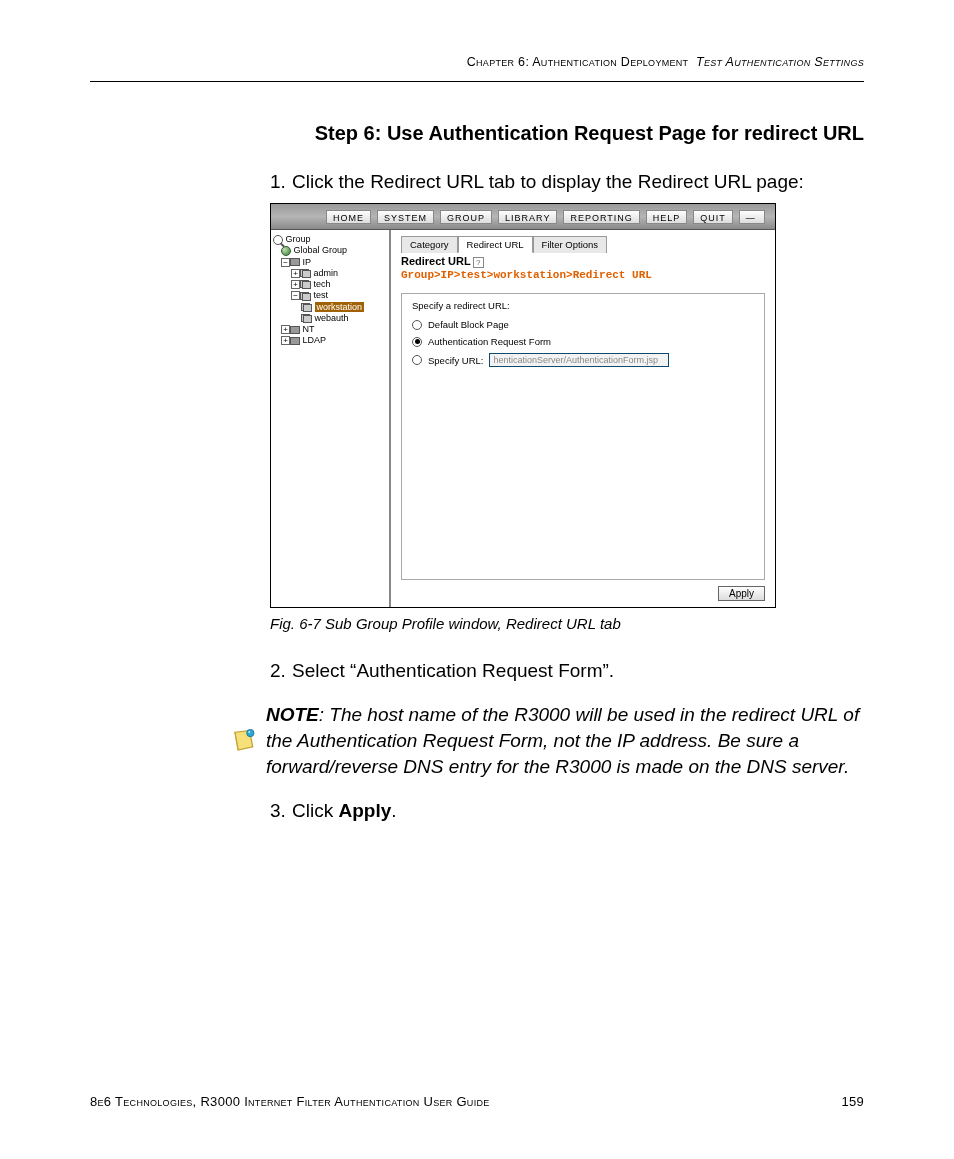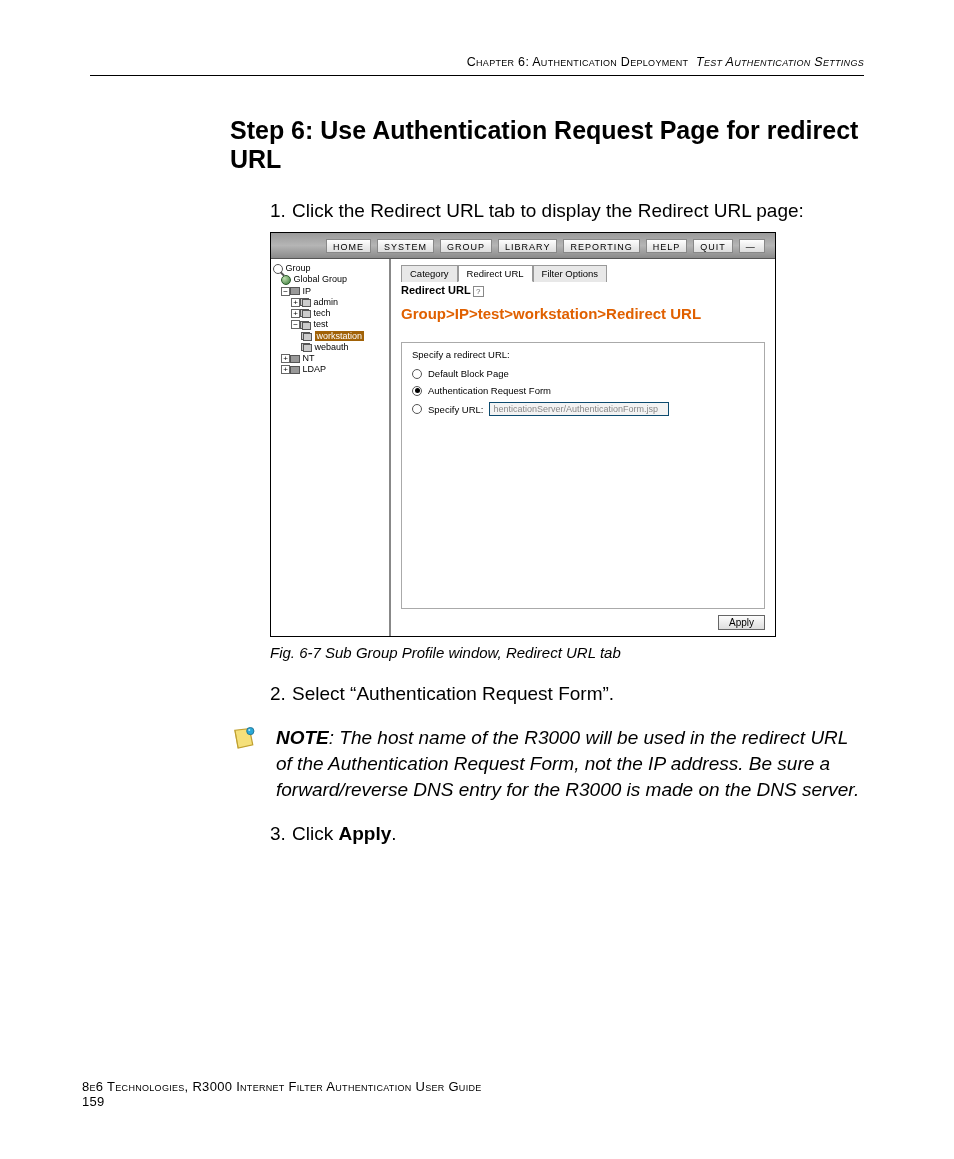--- a/index.html
+++ b/index.html
@@ -7,32 +7,33 @@
     font-family: Arial, Helvetica, sans-serif;
     background: #fff;
     width: 954px;
     height: 1159px;
     position: relative;
     padding: 55px 90px 50px 90px;
   }
   .header-line {
     font-size: 12.5px;
     text-align: right;
-    padding-bottom: 6px;
+    padding-bottom: 12px;
     border-bottom: 1.5px solid #000;
     font-variant: small-caps;
     letter-spacing: 0.3px;
   }
   .header-section { font-style: italic; }
   h1 {
-    font-size: 25px;
+    font-size: 20px;
     font-weight: bold;
     margin-top: 40px;
     margin-bottom: 24px;
     padding-left: 140px;
+    text-align: right;
   }
   .body-content { padding-left: 180px; }
   .list-item { font-size: 19px; margin-bottom: 8px; line-height: 1.38; }
   .list-num { display: inline-block; width: 22px; }
   .list-text { }
   .screenshot-wrap { margin: 4px 0 8px 0; }
   .screenshot {
     width: 506px; height: 405px;
     border: 1.5px solid #000;
     background: #fff;
@@ -85,35 +86,35 @@
     display: flex; flex-direction: column;
     padding: 6px 10px 6px 10px;
     background: #fff;
     justify-content: flex-end;
   }
   .tab-row { display:flex; font-size: 9.5px; margin-bottom: 2px;}
   .tab { padding:2px 8px; border:1px solid #999; border-bottom:none; background:#e8e8e8; margin-right:0;}
   .tab.active { background:#fff; border-bottom:1px solid #fff; position:relative; z-index:2;}
   .panel-title { font-weight:bold; font-size:11px; margin-top:3px;}
   .help-badge { display:inline-block; width:11px; height:11px; border:1px solid #888; font-size:8px; text-align:center; line-height:10px; color:#666; margin-left:2px;}
-  .breadcrumb-line { color:#e06000; font-weight:bold; font-size:15px; margin-top:8px;}
-  .form-area { border:1px solid #aaa; margin-top:20px; padding:6px 10px 6px 10px; flex:1; font-size:9.5px;}
+  .breadcrumb-line { color:#e06000; font-weight:bold; font-size:11px; margin-top:1px;font-family:Liberation Mono, monospace;}
+  .form-area { border:1px solid #aaa; margin-top:12px; padding:6px 10px 6px 10px; flex:1; font-size:9.5px;}
   .form-label{ margin-bottom:8px;}
   .radio-row{ display:flex; align-items:center; margin:6px 0;}
   .radio{ width:10px; height:10px; border:1px solid #555; border-radius:50%; margin-right:6px; display:flex; align-items:center; justify-content:center; background:#fff;}
   .radio.sel-r::after{content:"";width:5px;height:5px;background:#000;border-radius:50%;}
   .url-input{ margin-left:6px; border:1px solid #0c4a6e; background:#f3f3f3; color:#888; font-size:9px; padding:1px 3px; width:180px;}
   .apply-row{ padding:6px 0 0 0; text-align:right;}
   .apply-btn{ font-size:10px; padding:1px 10px; border:1px solid #666; background:linear-gradient(#fdfdfd,#ddd);}
-  .fig-caption{ font-style:italic; font-size:15px; margin-top:7px; margin-bottom:20px;}
-  .note-block{ padding-left:140px; display:flex; gap:20px; margin:18px 0 18px 0;}
+  .fig-caption{ font-style:italic; font-size:15px; margin-top:7px; margin-bottom:26px;}
+  .note-block{ padding-left:140px; display:flex; gap:10px; margin:18px 0 18px 0;align-items:center;}
   .note-icon{ width:26px; height:26px; flex:none; margin-top:2px;}
   .note-text{ font-size:19px; font-style:italic; line-height:1.36;}
   .note-text b{ font-style:italic; font-weight:bold;}
-  .footer{ position:absolute; bottom:50px; left:82px; right:90px; display:flex; justify-content:space-between; font-size:13px; font-variant: small-caps; letter-spacing:0.3px;flex-direction:column;}
+  .footer{ position:absolute; bottom:50px; left:90px; right:90px; display:flex; justify-content:space-between; font-size:13px; font-variant: small-caps; letter-spacing:0.3px;}
 </style>
 </head>
 <body>
 
 <div class="header-line">
   <span>Chapter 6: Authentication Deployment</span>&nbsp;&nbsp;<span class="header-section">Test Authentication Settings</span>
 </div>
 
 <h1>Step 6: Use Authentication Request Page for redirect URL</h1>
 

